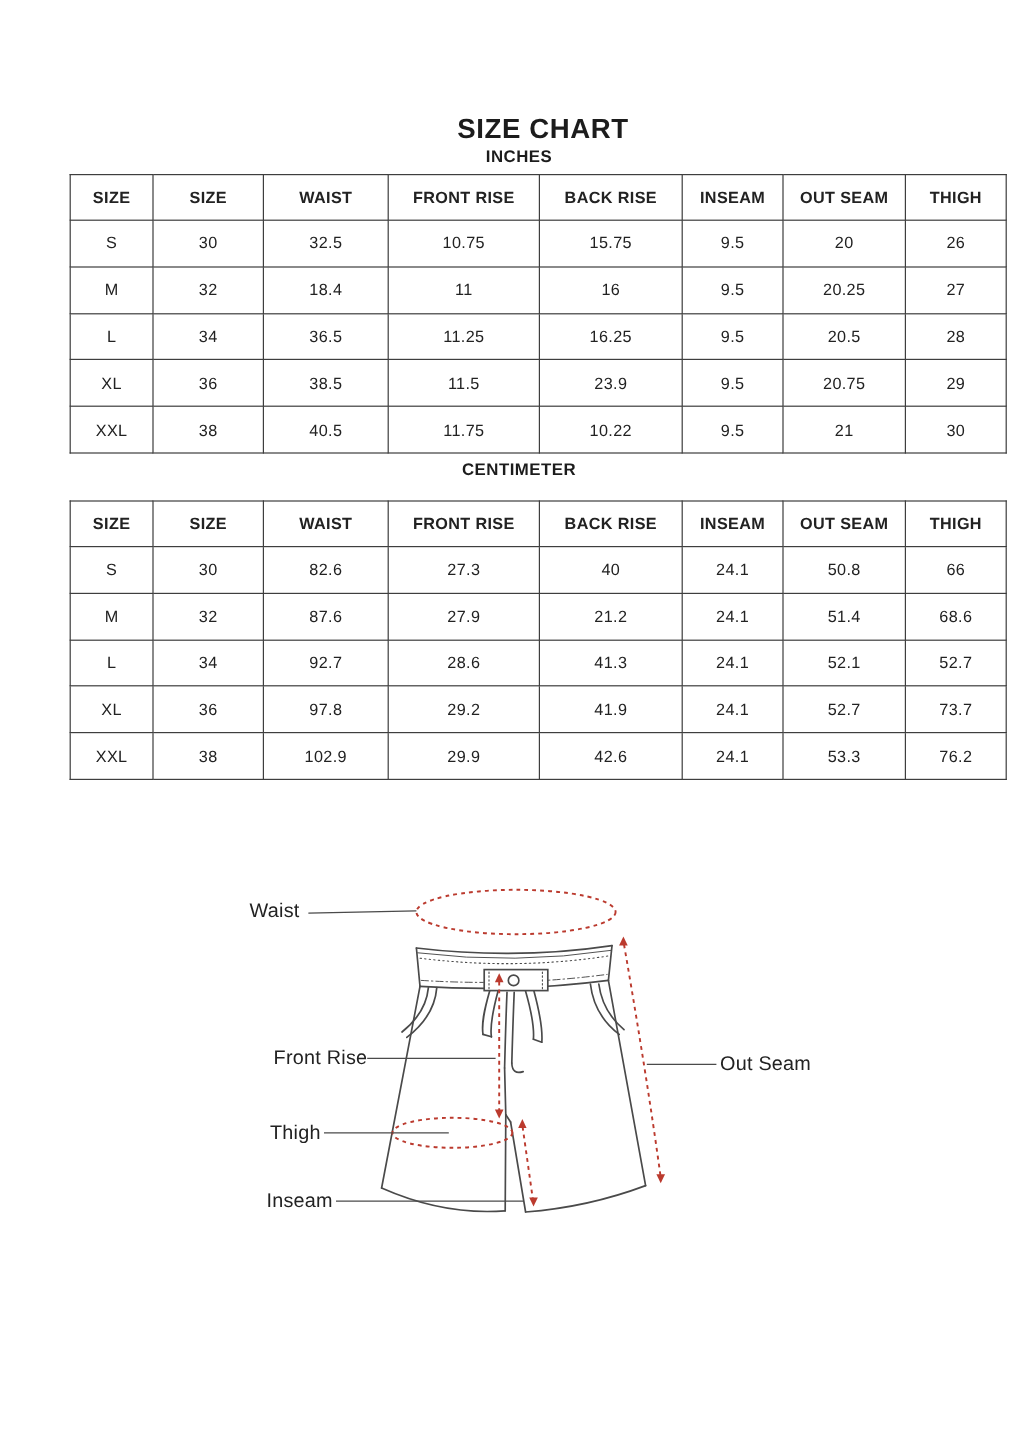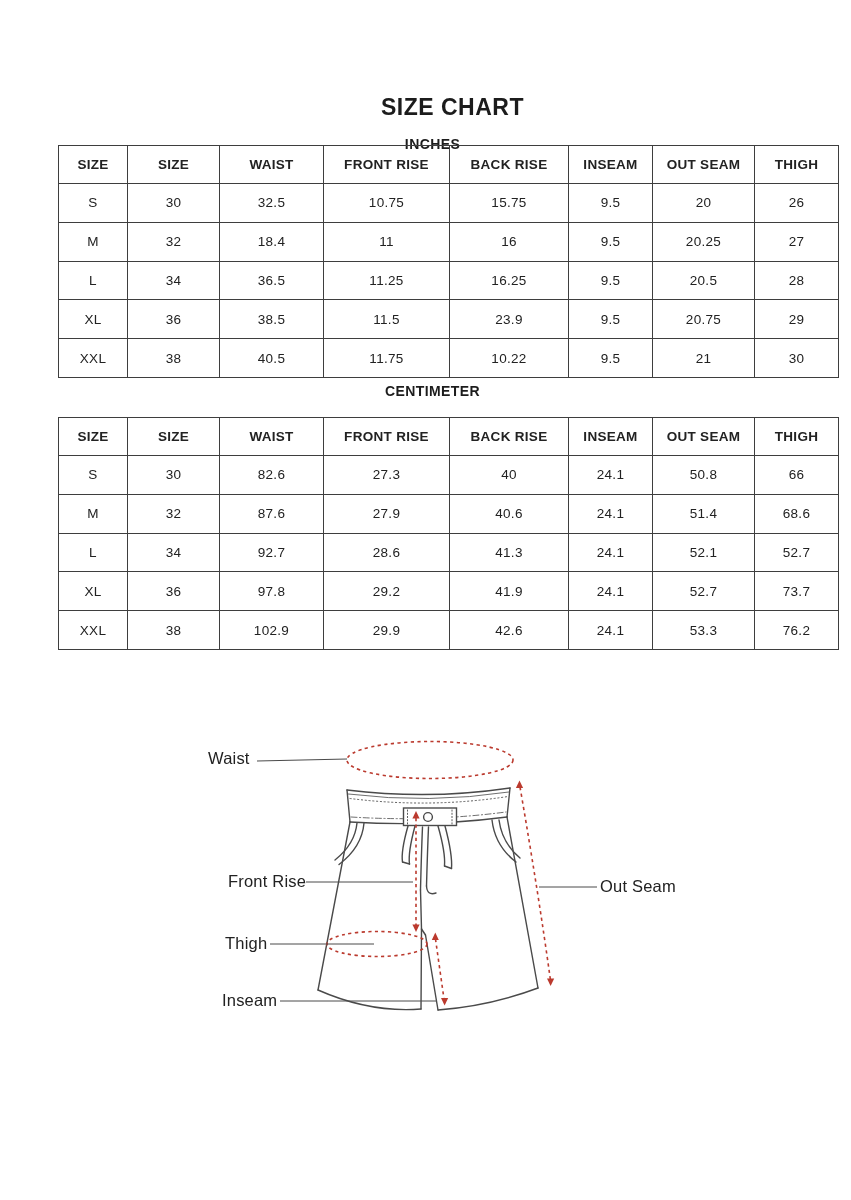--- a/index.html
+++ b/index.html
@@ -8,21 +8,21 @@
     font-family:"Liberation Sans",sans-serif;color:#1e1e1e;overflow:hidden;
   }
   .page-title{
     position:absolute;top:78px;left:46px;width:781px;margin:16px;
     text-align:center;font-size:23px;font-weight:700;letter-spacing:.5px;color:#1c1c1c;
   }
   .unit-label{
     position:absolute;left:42px;width:781px;text-align:center;
     font-size:14px;font-weight:700;letter-spacing:.4px;color:#1c1c1c;
   }
-  #inches-label{top:122px;margin-top:14px;}
+  #inches-label{top:122px;}
   #centimeter-label{top:383px;}
   table.size-table{
     position:absolute;left:58px;width:781px;border-collapse:collapse;table-layout:fixed;
   }
   #inches-table{top:145px;}
   #centimeter-table{top:417px;}
   .size-table th,.size-table td{
     border:1px solid #3e3e3e;text-align:center;vertical-align:middle;
     font-size:13.5px;letter-spacing:.3px;color:#222;padding:0;
   }
@@ -153,21 +153,21 @@
       <td>40</td>
       <td>24.1</td>
       <td>50.8</td>
       <td>66</td>
     </tr>
     <tr>
       <td>M</td>
       <td>32</td>
       <td>87.6</td>
       <td>27.9</td>
-      <td>40.6</td>
+      <td>21.2</td>
       <td>24.1</td>
       <td>51.4</td>
       <td>68.6</td>
     </tr>
     <tr>
       <td>L</td>
       <td>34</td>
       <td>92.7</td>
       <td>28.6</td>
       <td>41.3</td>

